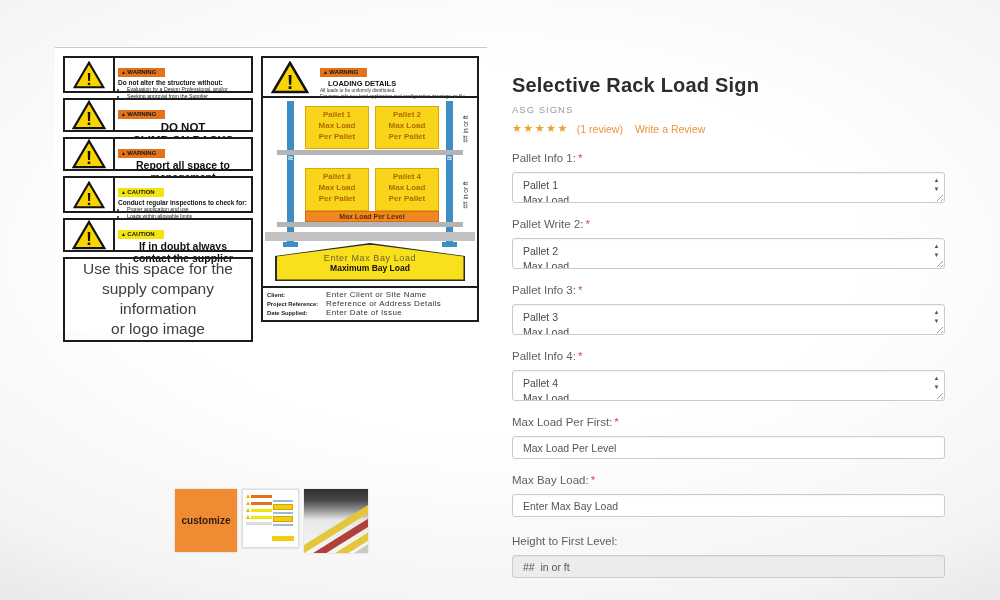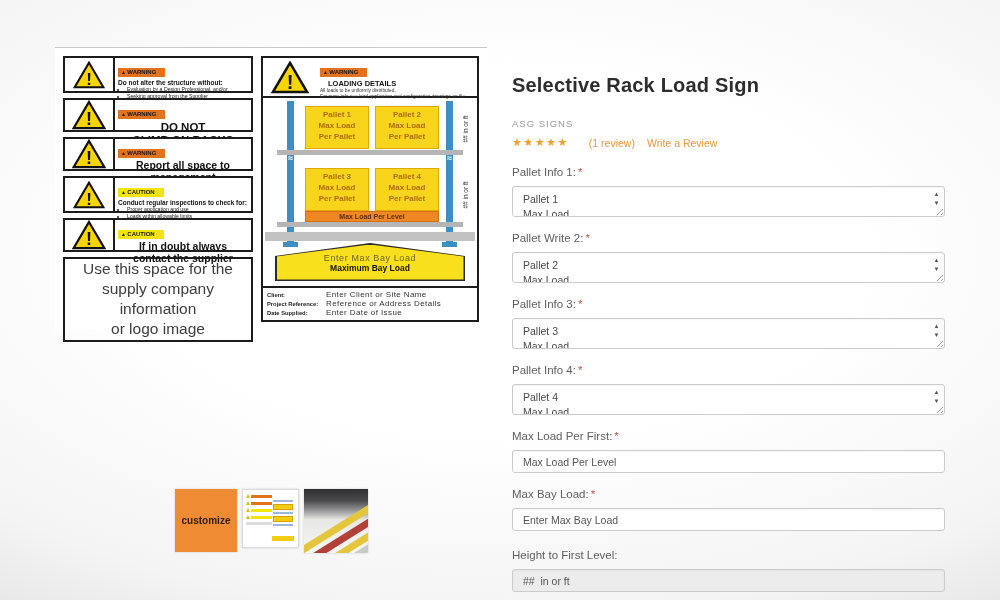--- a/index.html
+++ b/index.html
@@ -76,24 +76,24 @@
   .mini-banner { position:absolute; right:4px; bottom:6px; width:22px; height:5px; background:#f2cd12; }
   .thumb-photo { width:64px; height:64px; position:relative; overflow:hidden; background:linear-gradient(180deg,#2f2f31 0%,#49494b 18%,#8e8e90 32%,#e7e7e5 48%,#f7f7f5 100%); }
   .stripe { position:absolute; height:7px; width:90px; transform:rotate(-32deg); }
 
   
   .info { position:absolute; left:512px; top:48px; width:433px; }
   .price-row { display:flex; justify-content:space-between; align-items:flex-start; }
   .price { font-size:15px; font-weight:bold; color:#333; }
   .share-btn { cursor:pointer; margin-top:2px; }
   .title { font-size:20px; font-weight:bold; color:#2d2d2d; margin-top:26px; letter-spacing:0.2px; }
-  .brand { font-size:9.5px; color:#9a9a9a; letter-spacing:1px; margin-top:21px; }
+  .brand { font-size:9.5px; color:#9a9a9a; letter-spacing:1px; margin-top:7px; }
   .rating-row { margin-top:7px; font-size:10.5px; display:flex; align-items:center; }
   .stars { color:#efa12f; letter-spacing:1.5px; font-size:11px; }
-  .review-link { color:#e8963c; margin-left:20px; cursor:pointer; }
+  .review-link { color:#e8963c; margin-left:8px; cursor:pointer; }
   .write-review { color:#e8963c; margin-left:12px; cursor:pointer; }
 
   .field { margin-top:15px; }
   .field-label { font-size:11.5px; color:#606060; }
   .req { color:#c95442; margin-left:2px; }
   .ta { position:relative; margin-top:8px; height:31px; border:1px solid #cbcbcb; border-radius:3px; background:#fff; overflow:hidden; box-shadow:inset 0 1px 2px rgba(0,0,0,0.04); cursor:text; }
   .ta-text { padding:5px 10px 0; font-size:10.5px; color:#4a4a4a; white-space:pre-line; line-height:1.4; }
   .ta-scroll { position:absolute; right:2px; top:2px; bottom:2px; width:11px; display:flex; flex-direction:column; justify-content:space-between; align-items:center; font-size:6px; color:#555; padding:2px 0 8px; cursor:default; }
   .ta-grip { position:absolute; right:1px; bottom:1px; width:9px; height:9px; background:repeating-linear-gradient(135deg, transparent 0 2px, #9f9f9f 2px 3px); clip-path:polygon(100% 0, 100% 100%, 0 100%); }
   .ti { display:block; margin-top:8px; width:100%; height:23px; border:1px solid #cbcbcb; border-radius:3px; font-size:10.5px; color:#555; padding:0 10px; font-family:inherit; background:#fff; box-shadow:inset 0 1px 2px rgba(0,0,0,0.04); }

